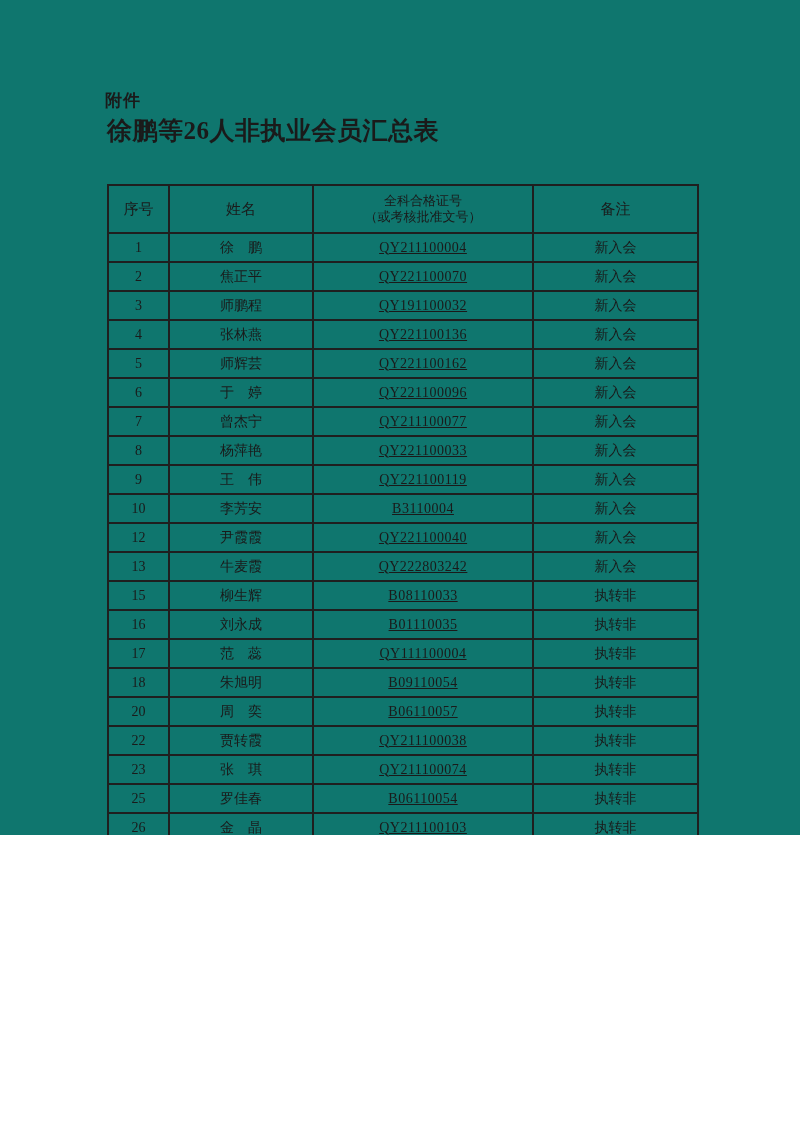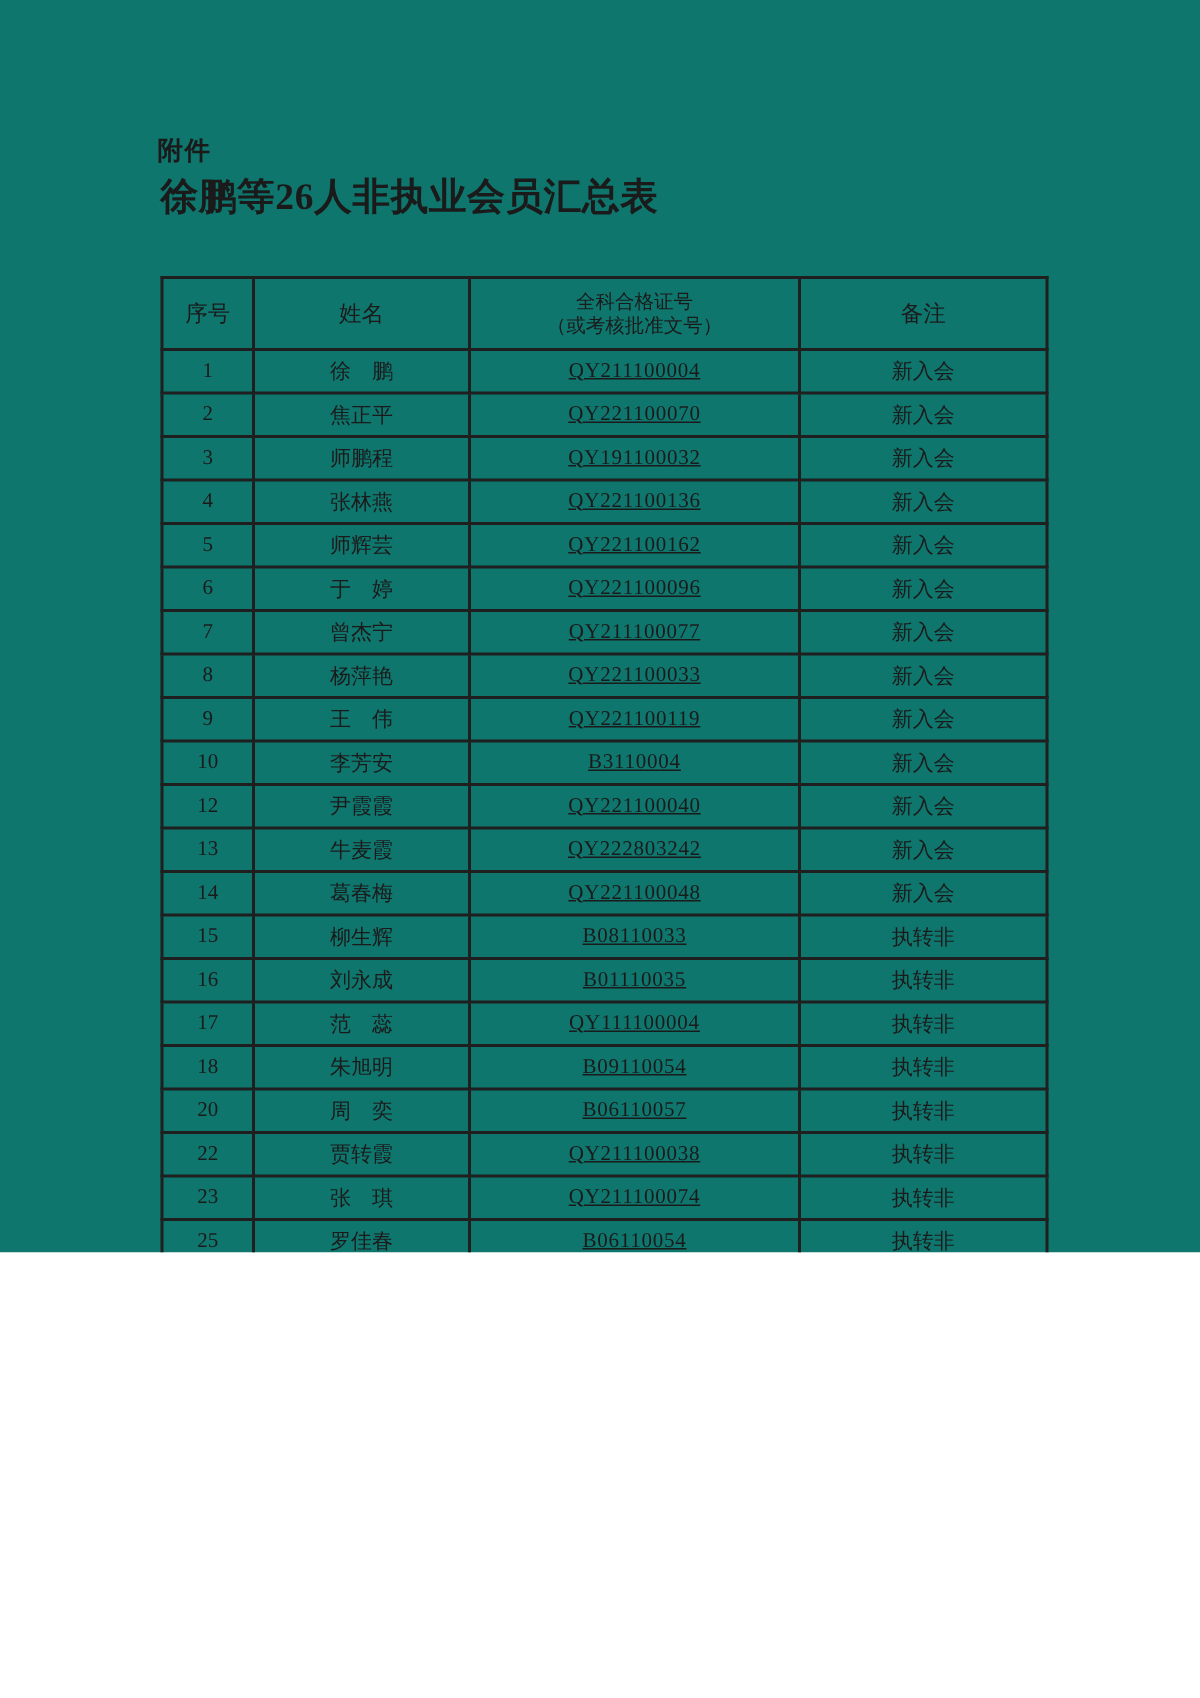--- a/index.html
+++ b/index.html
@@ -171,26 +171,20 @@
           <td class="cert-cell">QY221100040</td>
           <td class="remark-cell">新入会</td>
         </tr>
         <tr>
           <td class="serial-cell">13</td>
           <td class="name-cell">牛麦霞</td>
           <td class="cert-cell">QY222803242</td>
           <td class="remark-cell">新入会</td>
         </tr>
         <tr>
-          <td class="serial-cell">14</td>
-          <td class="name-cell">葛春梅</td>
-          <td class="cert-cell">QY221100048</td>
-          <td class="remark-cell">新入会</td>
-        </tr>
-        <tr>
           <td class="serial-cell">15</td>
           <td class="name-cell">柳生辉</td>
           <td class="cert-cell">B08110033</td>
           <td class="remark-cell">执转非</td>
         </tr>
         <tr>
           <td class="serial-cell">16</td>
           <td class="name-cell">刘永成</td>
           <td class="cert-cell">B01110035</td>
           <td class="remark-cell">执转非</td>

